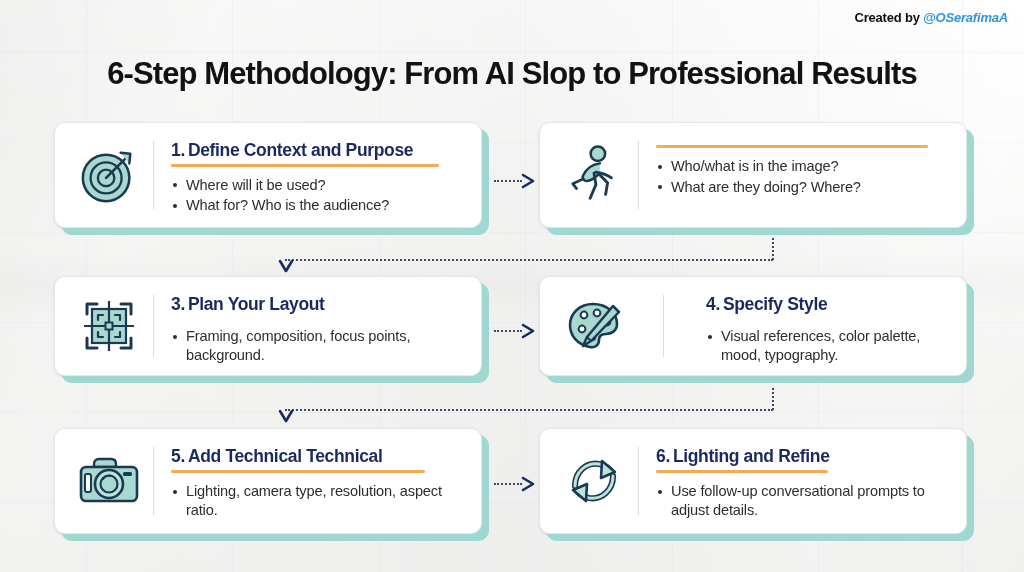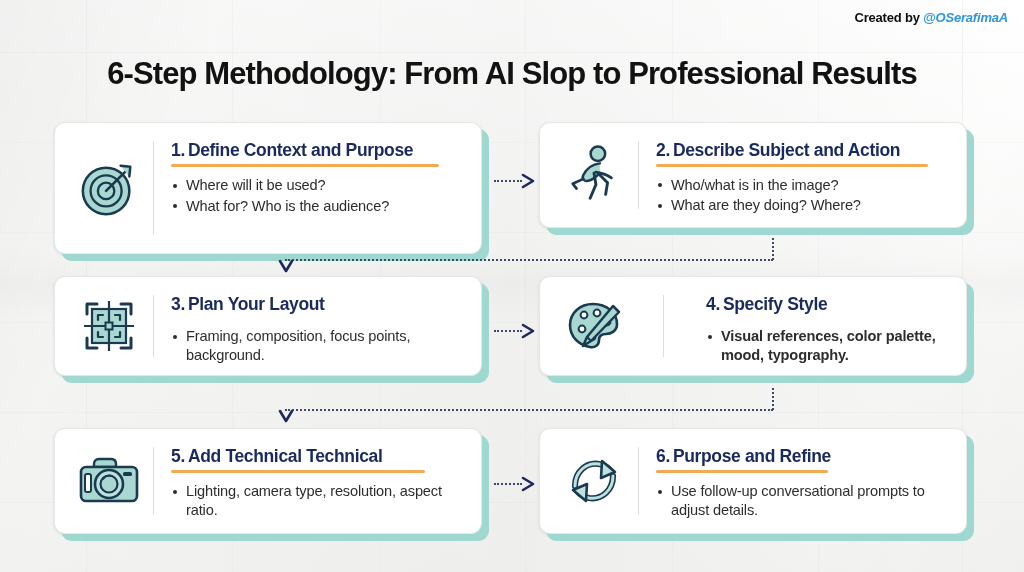--- a/index.html
+++ b/index.html
@@ -197,21 +197,21 @@
 
   <div class="crease" style="left:0; top:0; width:1024px; height:572px; opacity:.55;"></div>
   <div class="crease crease-h" style="left:0; top:250px; width:1024px; height:70px; opacity:.5;"></div>
 
   <div class="credit">
     <span>Created by </span><span class="handle">@OSerafimaA</span>
   </div>
 
   <div class="page-title">6-Step Methodology: From AI Slop to Professional Results</div>
 
-  <div class="card" style="left:54px; top:122px; width:428px; height:132px;">
+  <div class="card" style="left:54px; top:122px; width:428px; height:106px;">
     <div class="card-icon">
       <svg width="62" height="62" viewBox="0 0 64 64">
         <circle cx="29" cy="35" r="24" fill="#a9d8d0" stroke="#1b3a52" stroke-width="2.6"></circle>
         <circle cx="29" cy="35" r="16" fill="none" stroke="#1b3a52" stroke-width="2.4"></circle>
         <circle cx="29" cy="35" r="8.5" fill="none" stroke="#1b3a52" stroke-width="2.4"></circle>
         <path d="M29 35 L52 12" stroke="#1b3a52" stroke-width="2.8" stroke-linecap="round" fill="none"></path>
         <path d="M44 9 L54 10 L53 20" fill="#a9d8d0" stroke="#1b3a52" stroke-width="2.6" stroke-linejoin="round" stroke-linecap="round"></path>
       </svg>
     </div>
     <div class="card-divider"></div>
@@ -233,23 +233,20 @@
         <circle cx="34" cy="10" r="7.5" fill="#a9d8d0" stroke="#1b3a52" stroke-width="2.6"></circle>
         <path d="M36 20 C28 21 22 26 19 32 C17 36 20 39 24 38 C29 37 33 33 36 30" fill="#a9d8d0" stroke="#1b3a52" stroke-width="2.6" stroke-linejoin="round" stroke-linecap="round"></path>
         <path d="M32 29 C38 30 44 32 48 35" fill="none" stroke="#1b3a52" stroke-width="2.8" stroke-linecap="round"></path>
         <path d="M30 30 L32 42 L26 56" fill="none" stroke="#1b3a52" stroke-width="3" stroke-linecap="round" stroke-linejoin="round"></path>
         <path d="M35 31 L44 40 L42 52" fill="none" stroke="#1b3a52" stroke-width="3" stroke-linecap="round" stroke-linejoin="round"></path>
         <path d="M19 36 L8 41 L12 46" fill="none" stroke="#1b3a52" stroke-width="2.8" stroke-linecap="round" stroke-linejoin="round"></path>
       </svg>
     </div>
     <div class="card-divider"></div>
     <div class="card-body">
-      <div class="card-heading">
-        <span class="num">2.</span><span>Describe Subject and Action</span>
-      </div>
       <div class="heading-underline" style="width:272px;"></div>
       <ul class="bullets">
         <li>Who/what is in the image?</li>
         <li>What are they doing? Where?</li>
       </ul>
     </div>
   </div>
 
   <div class="card" style="left:54px; top:276px; width:428px; height:100px;">
     <div class="card-icon">
@@ -293,21 +290,21 @@
         <path d="M24 41 L28 45" stroke="#1b3a52" stroke-width="2.2"></path>
       </svg>
     </div>
     <div class="card-divider"></div>
     <div class="card-body">
       <div class="card-heading">
         <span class="num">4.</span><span>Specify Style</span>
       </div>
       <div class="heading-underline" style="width:124px;"></div>
       <ul class="bullets">
-        <li style="max-width:268px;font-weight:bold;">Visual references, color palette, mood, typography.</li>
+        <li style="max-width:268px;">Visual references, color palette, mood, typography.</li>
       </ul>
     </div>
   </div>
 
   <div class="card" style="left:54px; top:428px; width:428px; height:106px;">
     <div class="card-icon">
       <svg width="66" height="58" viewBox="0 0 66 58">
         <path d="M18 12 C18 9 20 7 23 7 L35 7 C38 7 40 9 40 12 L40 15 L18 15 Z" fill="#a9d8d0" stroke="#1b3a52" stroke-width="2.4" stroke-linejoin="round"></path>
         <rect x="5" y="15" width="56" height="34" rx="5" fill="#a9d8d0" stroke="#1b3a52" stroke-width="2.6"></rect>
         <circle cx="33" cy="32" r="14" fill="#bde2dc" stroke="#1b3a52" stroke-width="2.6"></circle>
@@ -336,21 +333,21 @@
         <path d="M12 34 C12 20 23 10 36 12 C41 13 45 15 48 19" fill="none" stroke="#bde2dc" stroke-width="3" stroke-linecap="round"></path>
         <path d="M39 9 L52 20 L38 26 Z" fill="#bde2dc" stroke="#1b3a52" stroke-width="2.6" stroke-linejoin="round"></path>
         <path d="M50 24 C50 38 39 48 26 46 C21 45 17 43 14 39" fill="none" stroke="#1b3a52" stroke-width="6.2" stroke-linecap="round"></path>
         <path d="M50 24 C50 38 39 48 26 46 C21 45 17 43 14 39" fill="none" stroke="#bde2dc" stroke-width="3" stroke-linecap="round"></path>
         <path d="M23 49 L10 38 L24 32 Z" fill="#bde2dc" stroke="#1b3a52" stroke-width="2.6" stroke-linejoin="round"></path>
       </svg>
     </div>
     <div class="card-divider"></div>
     <div class="card-body">
       <div class="card-heading">
-        <span class="num">6.</span><span>Purpose and Refine</span>
+        <span class="num">6.</span><span>Lighting and Refine</span>
       </div>
       <div class="heading-underline" style="width:172px;"></div>
       <ul class="bullets">
         <li style="max-width:258px;">Use follow-up conversational prompts to adjust details.</li>
       </ul>
     </div>
   </div>
 
   <div class="connector conn-h-arrow" style="left:494px; top:172px; width:44px; height:18px;">
     <div class="dot-line-h" style="width:28px;"></div>

